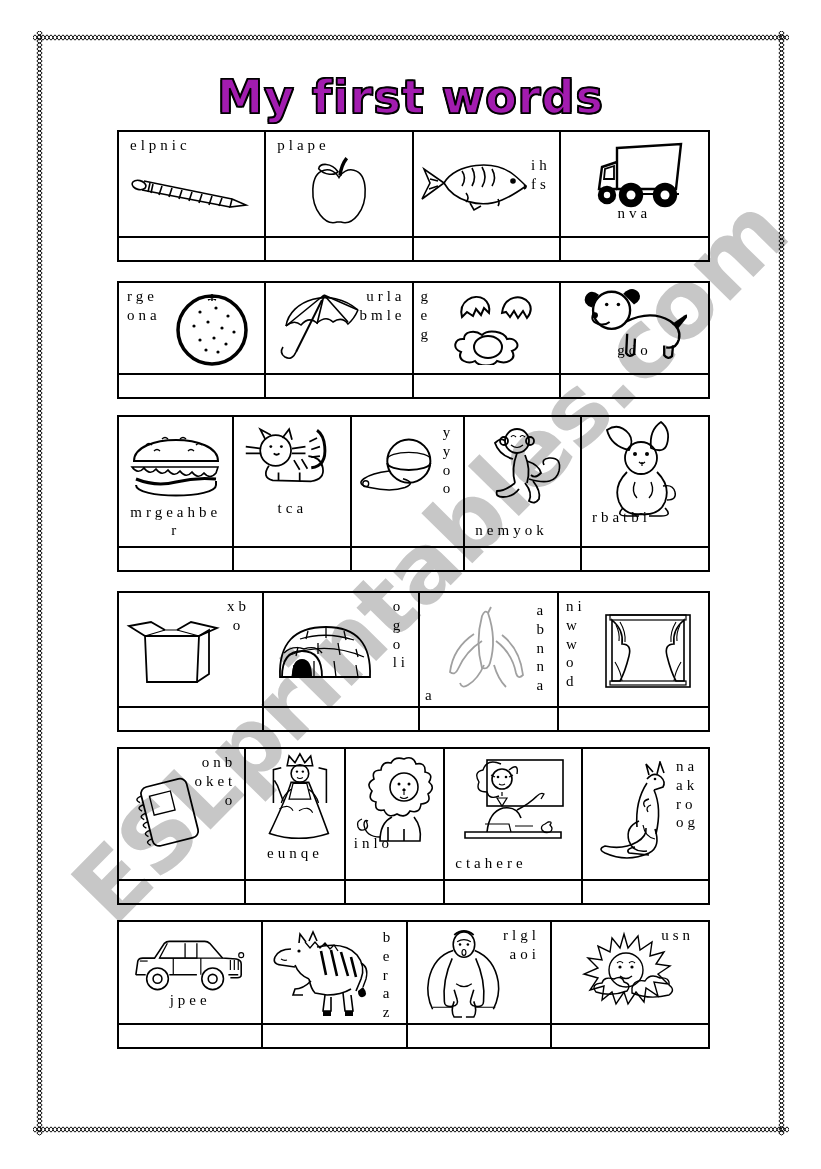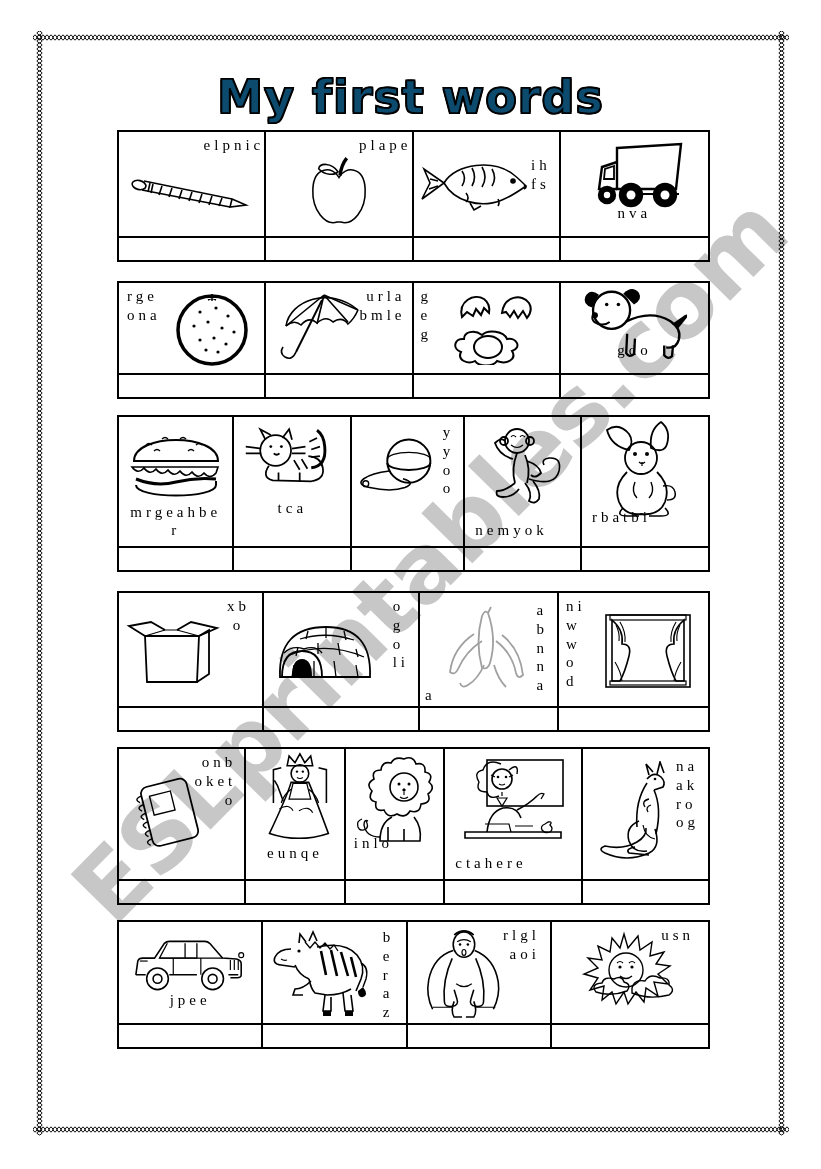--- a/index.html
+++ b/index.html
@@ -1,39 +1,39 @@
 <!DOCTYPE html>
 <html><head>
 <meta charset="utf-8">
 <style>
   html,body{margin:0;padding:0;background:#fff;}
   .sheet{position:relative;width:821px;height:1169px;background:#fff;overflow:hidden;
          font-family:"Liberation Serif",serif;}
   .bord{position:absolute;}
   .title{position:absolute;top:70px;left:0;width:100%;text-align:center;
          font-family:"DejaVu Sans",sans-serif;font-weight:bold;font-size:46px;
-         letter-spacing:1px;color:#0c4a6e;-webkit-text-stroke:1.6px #000;
+         letter-spacing:1px;color:#a21caf;-webkit-text-stroke:1.6px #000;
          text-shadow:-1px -1px 0 #000,1px -1px 0 #000,-1px 1px 0 #000,1px 1px 0 #000;}
   .watermark{position:absolute;left:430px;top:560px;transform:translate(-50%,-50%) rotate(-45.5deg);
          font-family:"DejaVu Sans",sans-serif;font-weight:bold;font-size:94px;
          color:#c7c7c7;white-space:nowrap;mix-blend-mode:multiply;letter-spacing:-1px;}
   .wtable{position:absolute;left:117px;width:593px;border:2px solid #000;box-sizing:border-box;}
   .prow{display:flex;border-bottom:2px solid #000;}
   .arow{display:flex;}
   .c{position:relative;box-sizing:border-box;border-right:2px solid #000;}
   .c:last-child{border-right:none;}
   .ac{box-sizing:border-box;border-right:2px solid #000;height:22px;}
   .ac:last-child{border-right:none;}
   .pic{position:absolute;left:0;top:0;right:0;bottom:0;display:flex;
        align-items:center;justify-content:center;box-sizing:border-box;}
   .pic-l{justify-content:flex-start;}
   .pic-r{justify-content:flex-end;}
   .lts{position:absolute;z-index:2;font-family:"Liberation Serif",serif;font-size:15px;
        letter-spacing:4px;line-height:1.25;color:#000;}
-  .lt-tc{top:4px;left:0;right:0;text-align:right;}
+  .lt-tc{top:4px;left:11px;right:0;text-align:left;}
   .lt-tl{top:4px;left:8px;font-family:Liberation Serif, serif;}
   .lt-tr{top:4px;right:6px;text-align:right;}
   .lt-bc{bottom:13px;left:0;right:0;text-align:center;}
   .lt-bl{bottom:6px;left:10px;margin-top:31px;}
   .lt-r{top:24px;right:8px;}
   .lt-col-r{top:6px;right:9px;}
   .lt-col-l{top:4px;left:7px;}
   .lt-extra{position:absolute;z-index:2;font-family:"Liberation Serif",serif;font-size:15px;
        bottom:2px;left:5px;}
   svg{display:block;}

